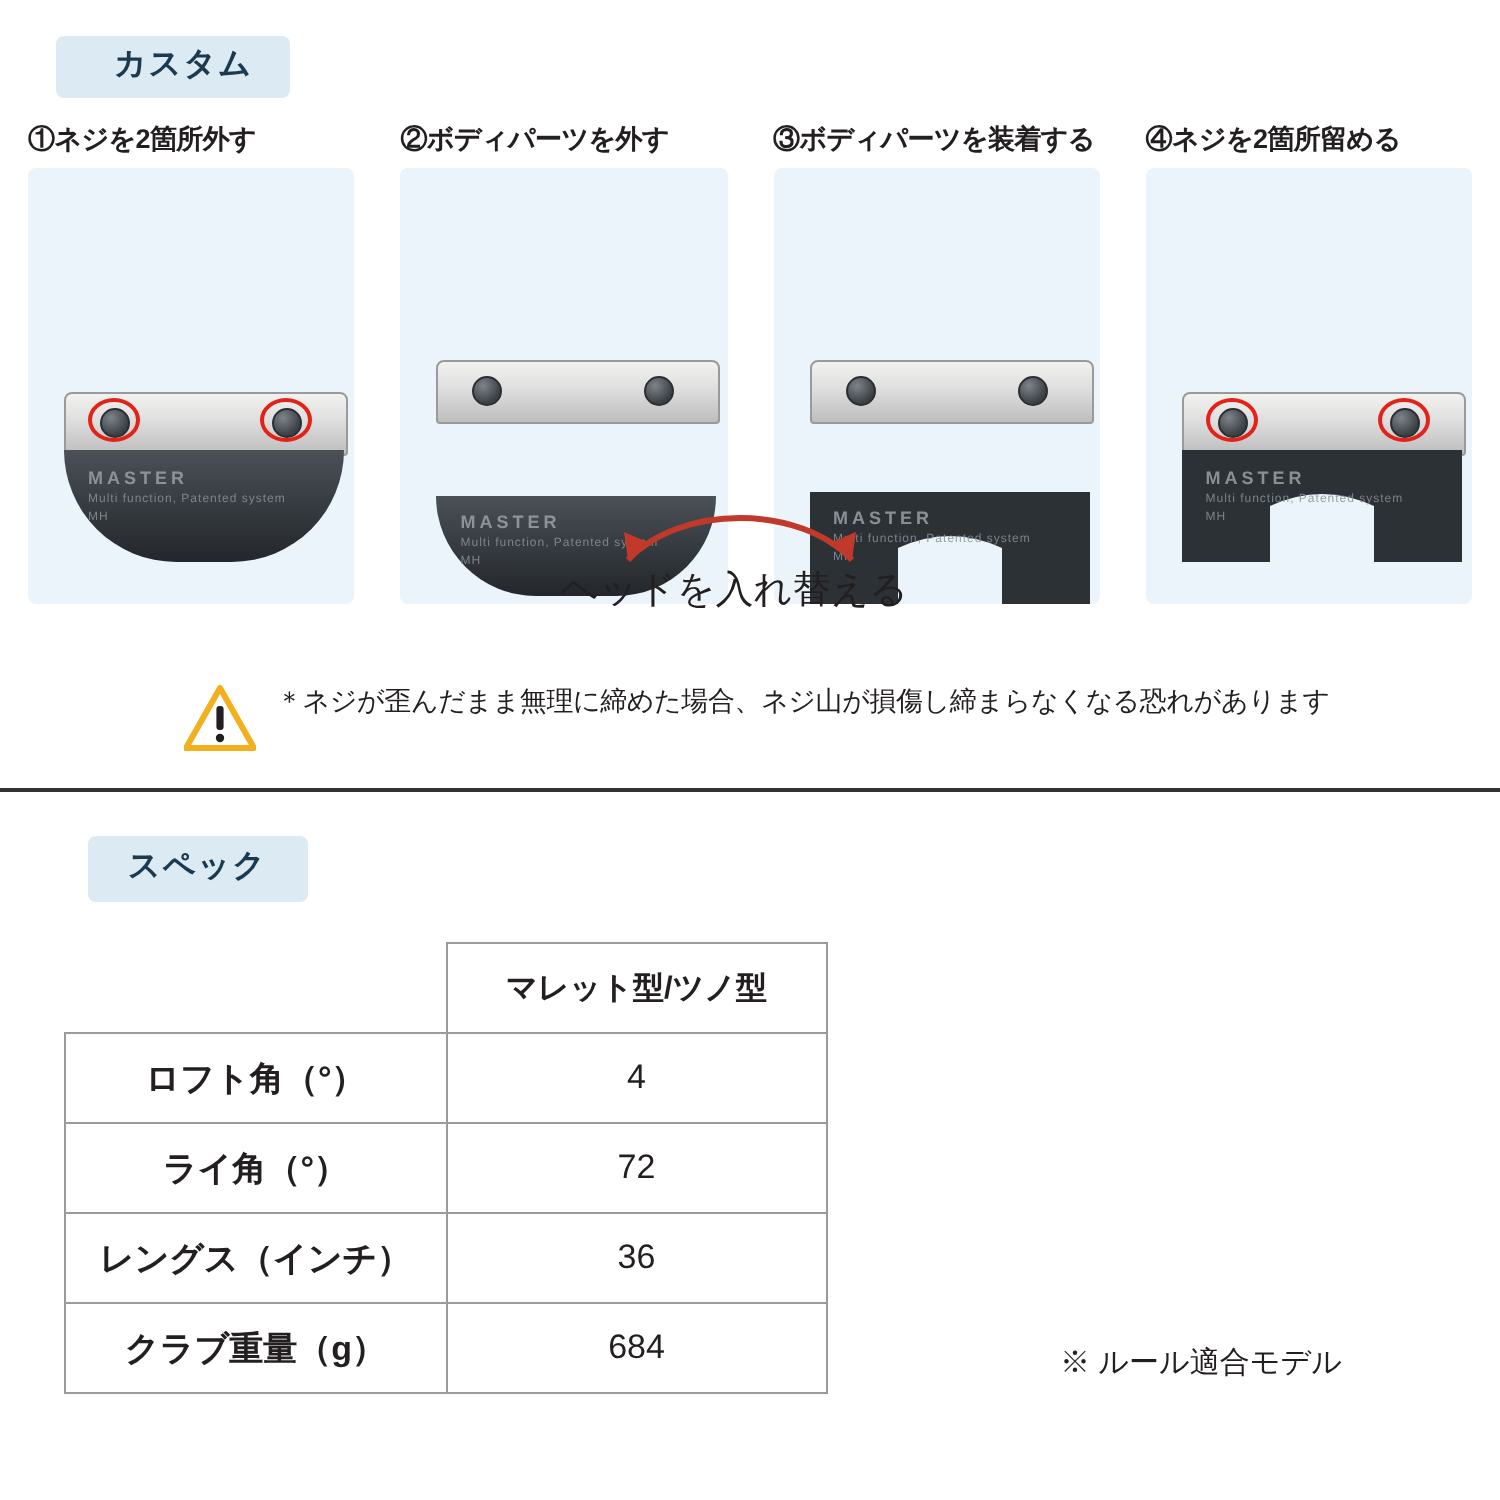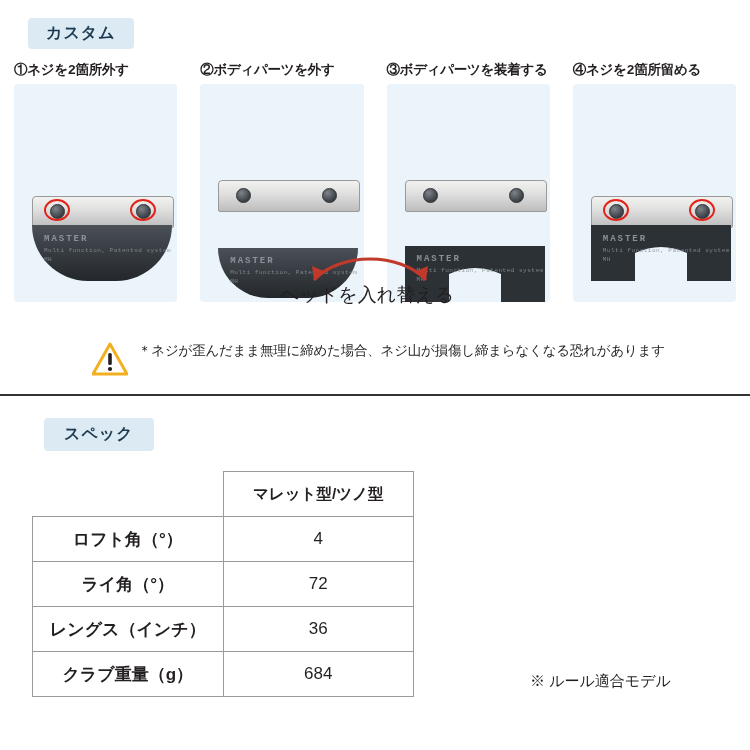--- a/index.html
+++ b/index.html
@@ -21,38 +21,37 @@
     display: flex;
     align-items: center;
     padding: 18px 0 0 28px;
   }
   .badge {
     background: #dceaf4;
     color: #1c3a4f;
     font-size: 16px;
     font-weight: bold;
     letter-spacing: 1px;
-    padding: 7px 18px 8px 18px;
+    padding: 7px 18px 8px 29px;
     border-radius: 4px;
     line-height: 1;
   }
   .custom-title {
     font-size: 17px;
     font-weight: bold;
     margin-left: 20px;
     letter-spacing: 0.5px;
     color: #231f20;
   }
 
   
   .steps {
     display: flex;
     margin: 12px 14px 0 14px;
     gap: 23px;
-    font-family: Liberation Mono, monospace;
   }
   .step {
     width: 175px;
     display: flex;
     flex-direction: column;
   }
   .step-label {
     font-size: 13.5px;
     font-weight: bold;
     letter-spacing: -0.3px;

